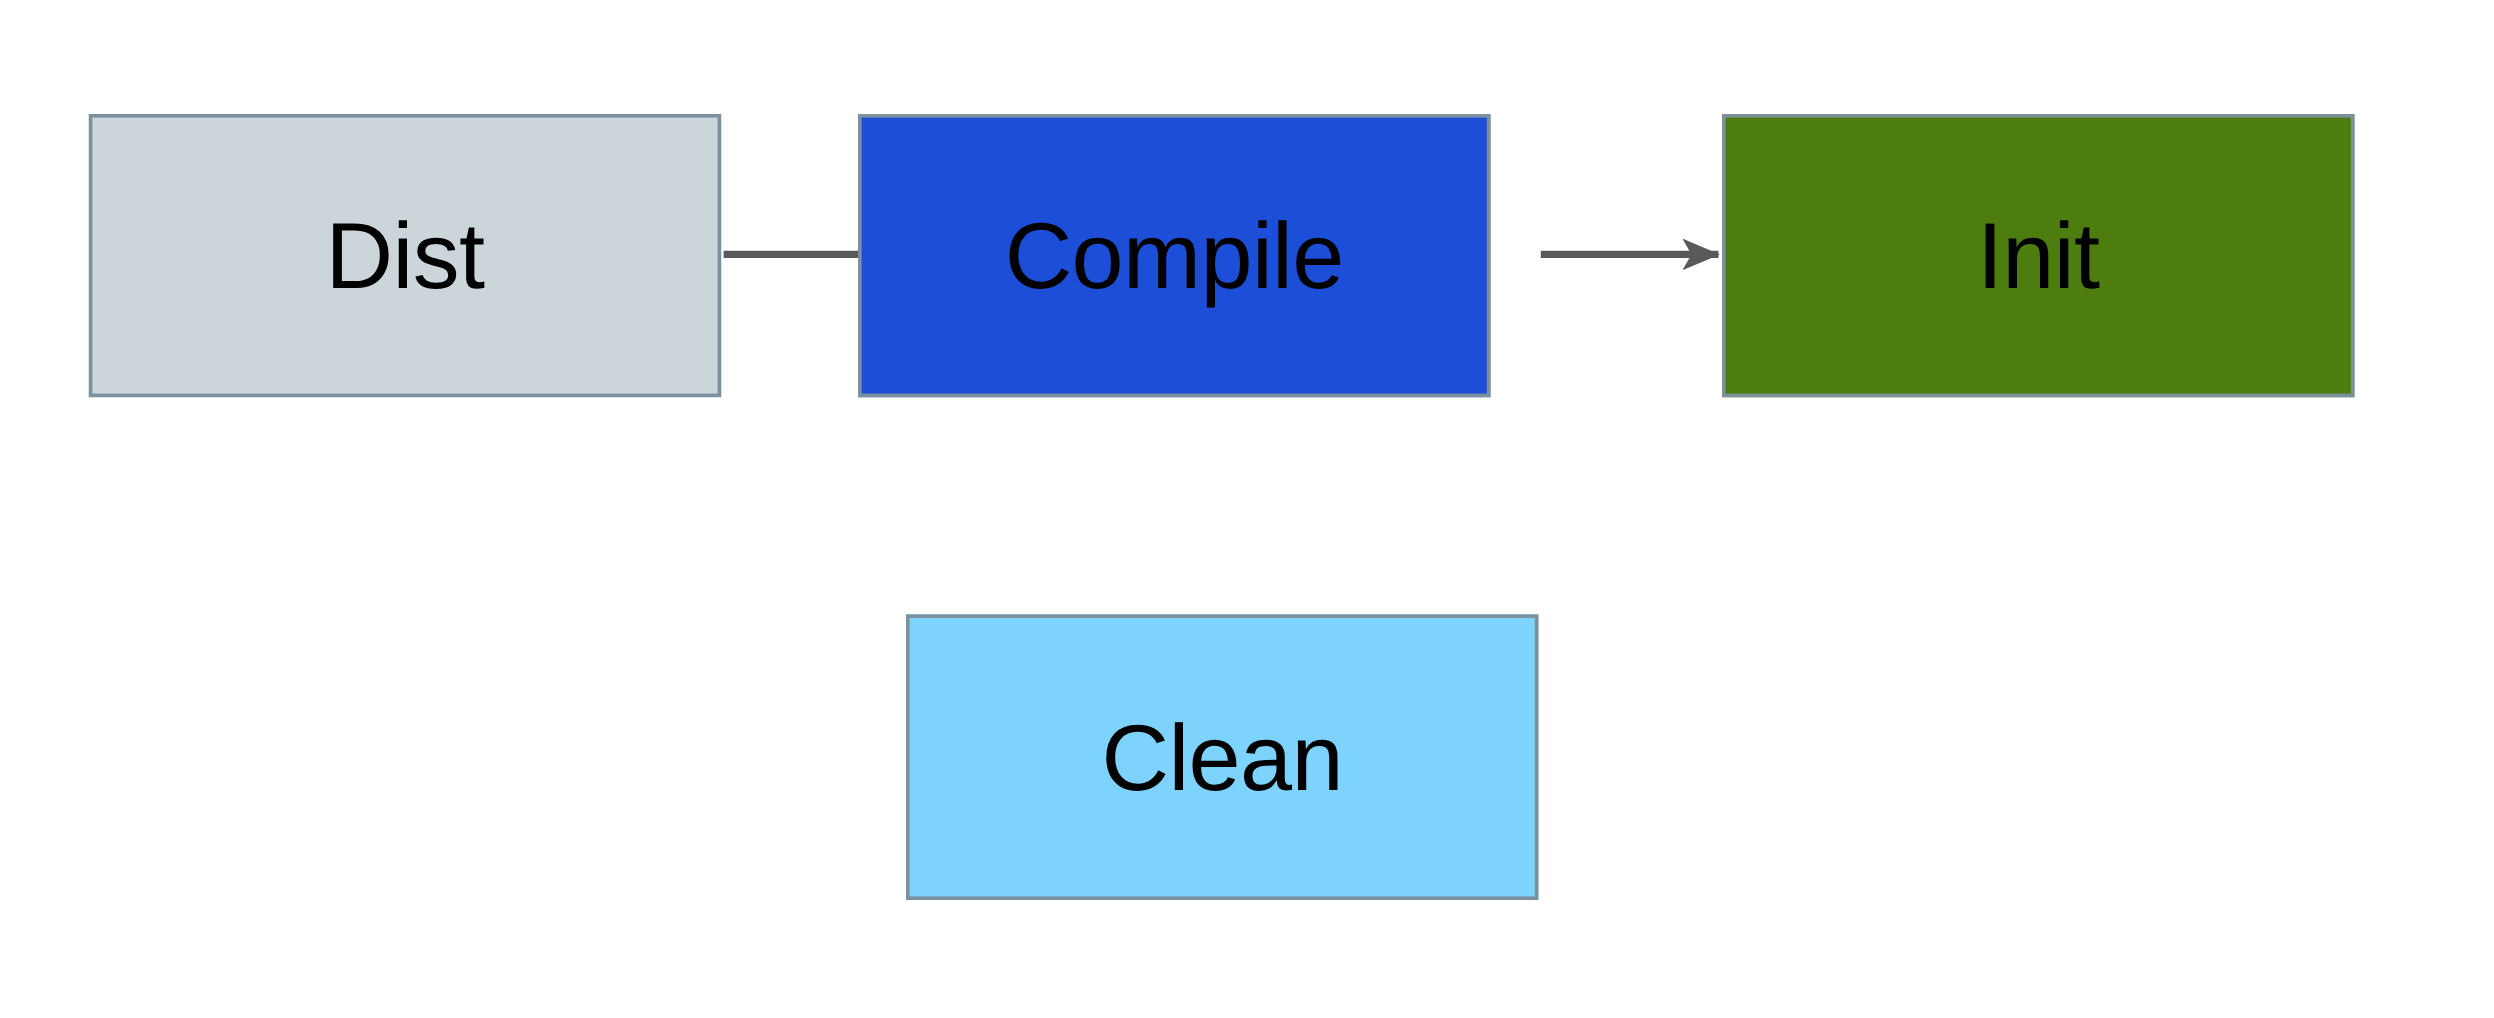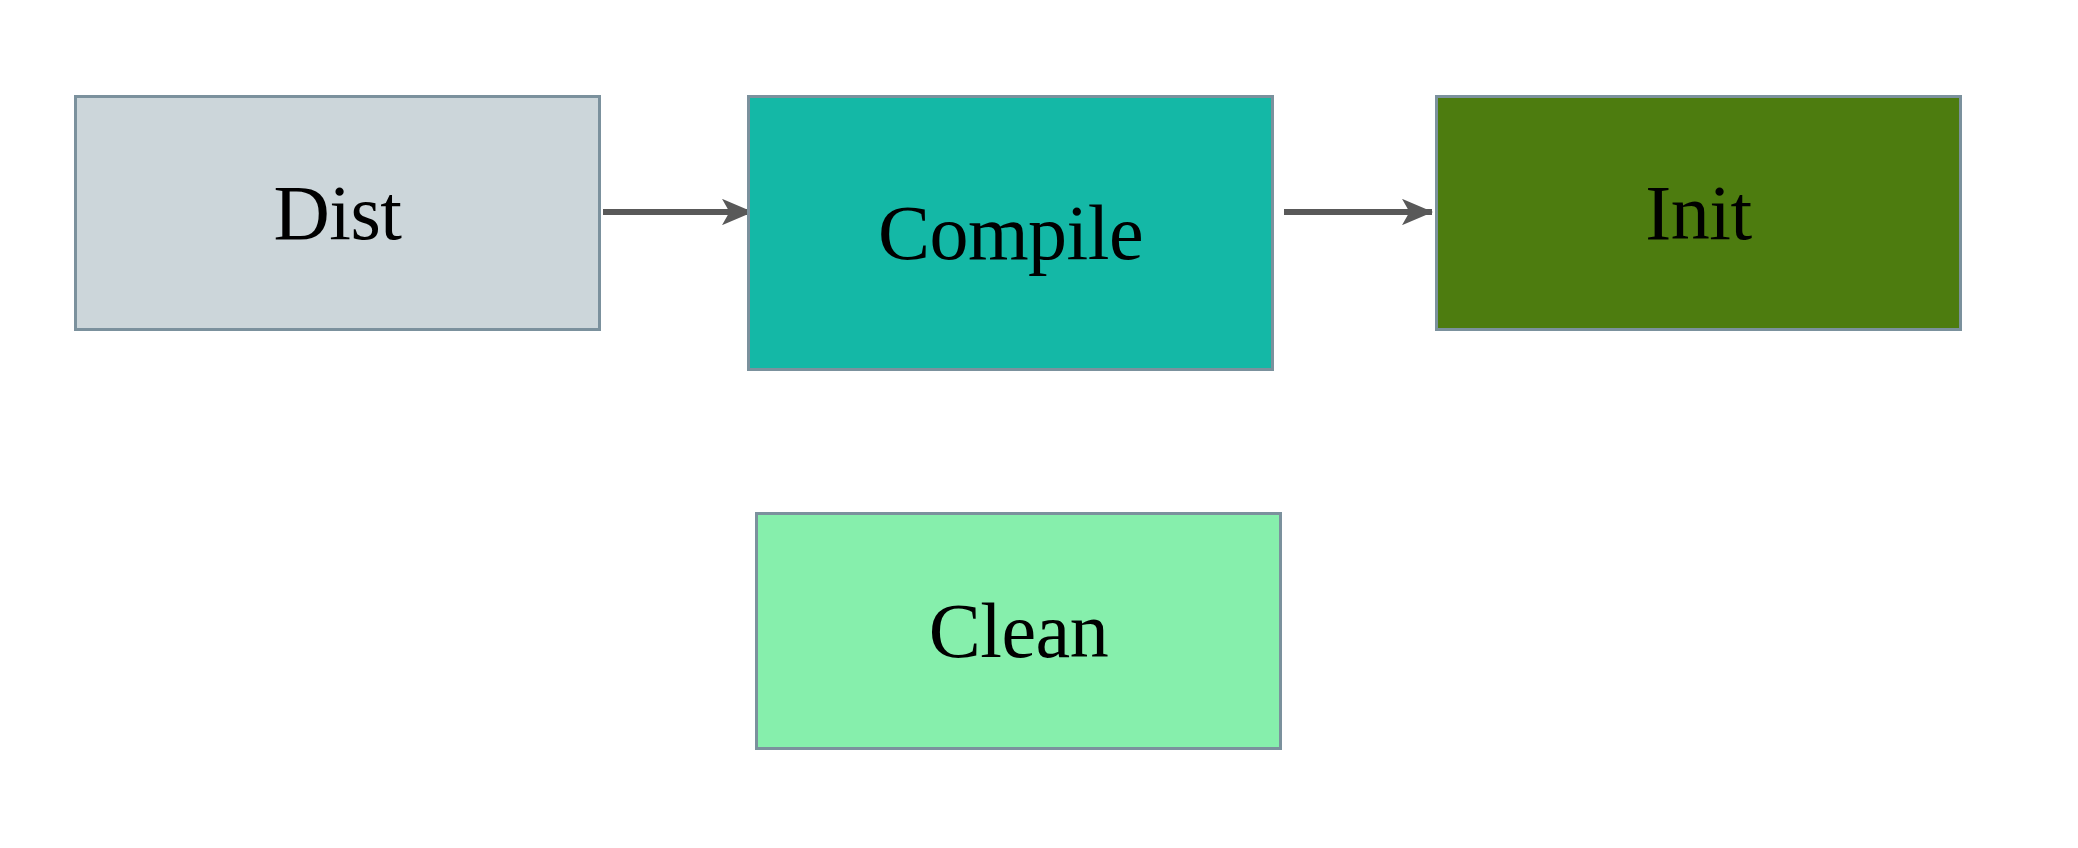--- a/index.html
+++ b/index.html
@@ -30,21 +30,21 @@
     position: absolute;
     box-sizing: border-box;
     display: flex;
     align-items: center;
     justify-content: center;
     background: #ccd6da;
     border: 3px solid #7b919d;
     border-radius: 0;
   }
   .node-label {
-    font-family: Liberation Serif, serif;
+    font-family: Liberation Sans, sans-serif;
     font-size: 78px;
     font-weight: 400;
     line-height: 1;
     color: #000000;
     letter-spacing: -0.5px;
     white-space: nowrap;
     -webkit-font-smoothing: antialiased;
   }
 </style>
 </head>
@@ -63,25 +63,25 @@
     </g>
     <g>
       <line id="edge-1-line" x1="1284" y1="212" x2="1432" y2="212" stroke="#595959" stroke-width="6" marker-end="url(#arrowhead)"></line>
     </g>
   </svg>
 
   <div class="node" id="node-dist" style="left: 74px; top: 95px; width: 527px; height: 236px; background: rgb(204, 214, 218); border-color: rgb(123, 145, 157); border-width: 3px;">
     <span class="node-label" style="font-size: 78px; color: rgb(0, 0, 0);">Dist</span>
   </div>
 
-  <div class="node" id="node-compile" style="left: 747px; top: 95px; width: 527px; height: 276px; background: #14b8a6; border-color: rgb(123, 145, 157); border-width: 3px;">
+  <div class="node" id="node-compile" style="left: 715px; top: 95px; width: 527px; height: 236px; background: #1d4ed8; border-color: rgb(123, 145, 157); border-width: 3px;">
     <span class="node-label" style="font-size: 78px; color: rgb(0, 0, 0);">Compile</span>
   </div>
 
   <div class="node" id="node-init" style="left: 1435px; top: 95px; width: 527px; height: 236px; background: #4d7c0f; border-color: rgb(123, 145, 157); border-width: 3px;">
     <span class="node-label" style="font-size: 78px; color: rgb(0, 0, 0);">Init</span>
   </div>
 
-  <div class="node" id="node-clean" style="left: 755px; top: 512px; width: 527px; height: 238px; background: #86efac; border-color: rgb(123, 145, 157); border-width: 3px;">
+  <div class="node" id="node-clean" style="left: 755px; top: 512px; width: 527px; height: 238px; background: #7dd3fc; border-color: rgb(123, 145, 157); border-width: 3px;">
     <span class="node-label" style="font-size: 78px; color: rgb(0, 0, 0);">Clean</span>
   </div>
 
 </div>
 
 </body></html>

